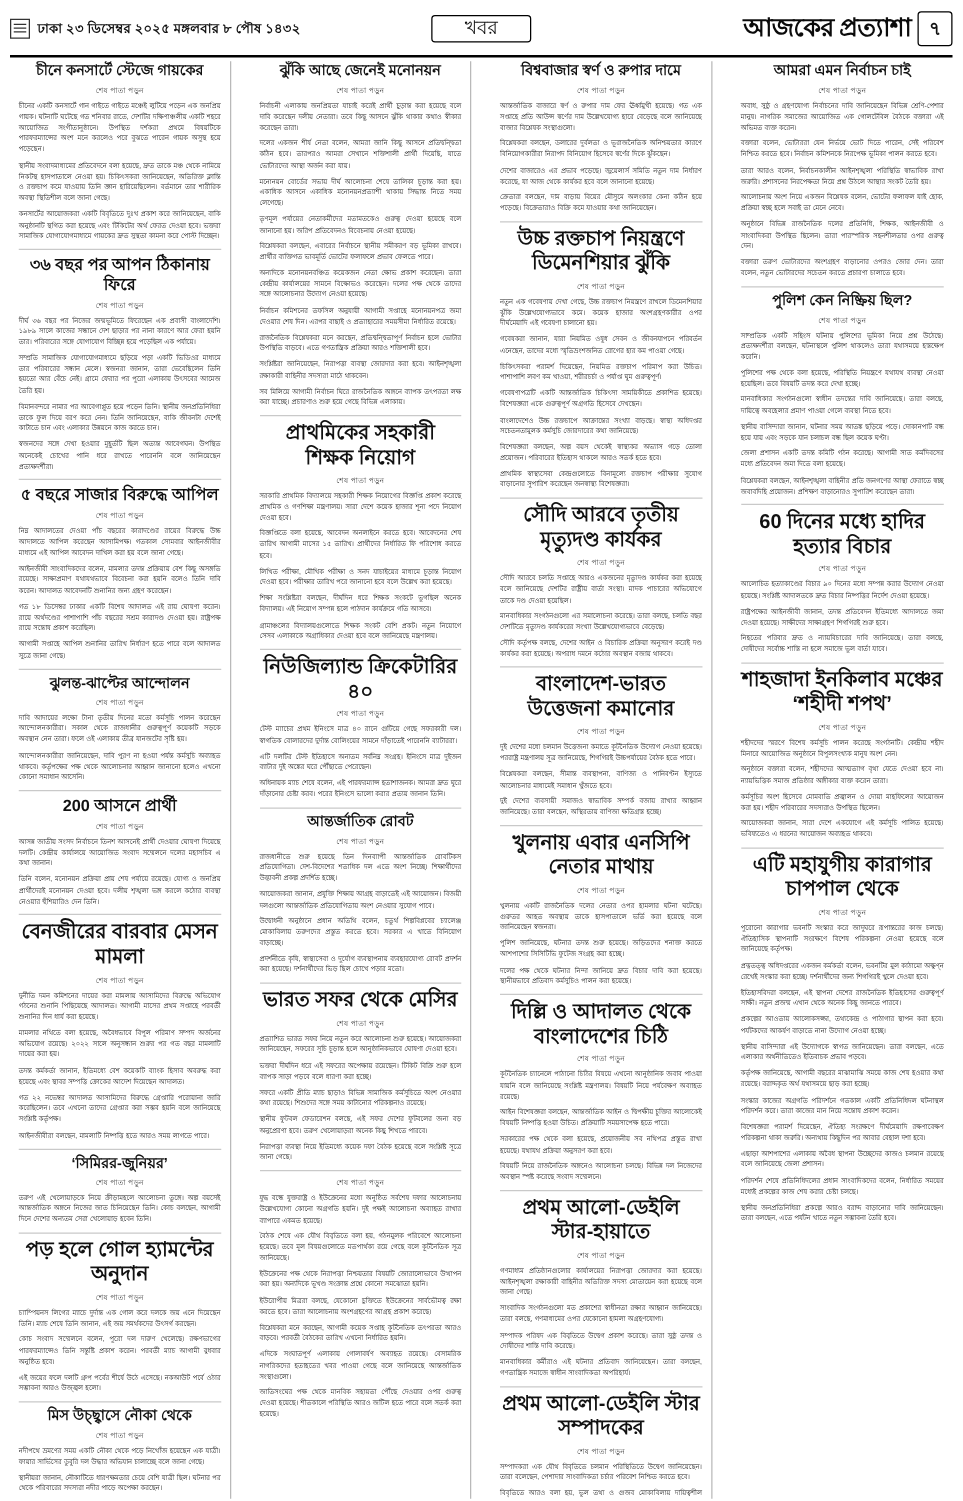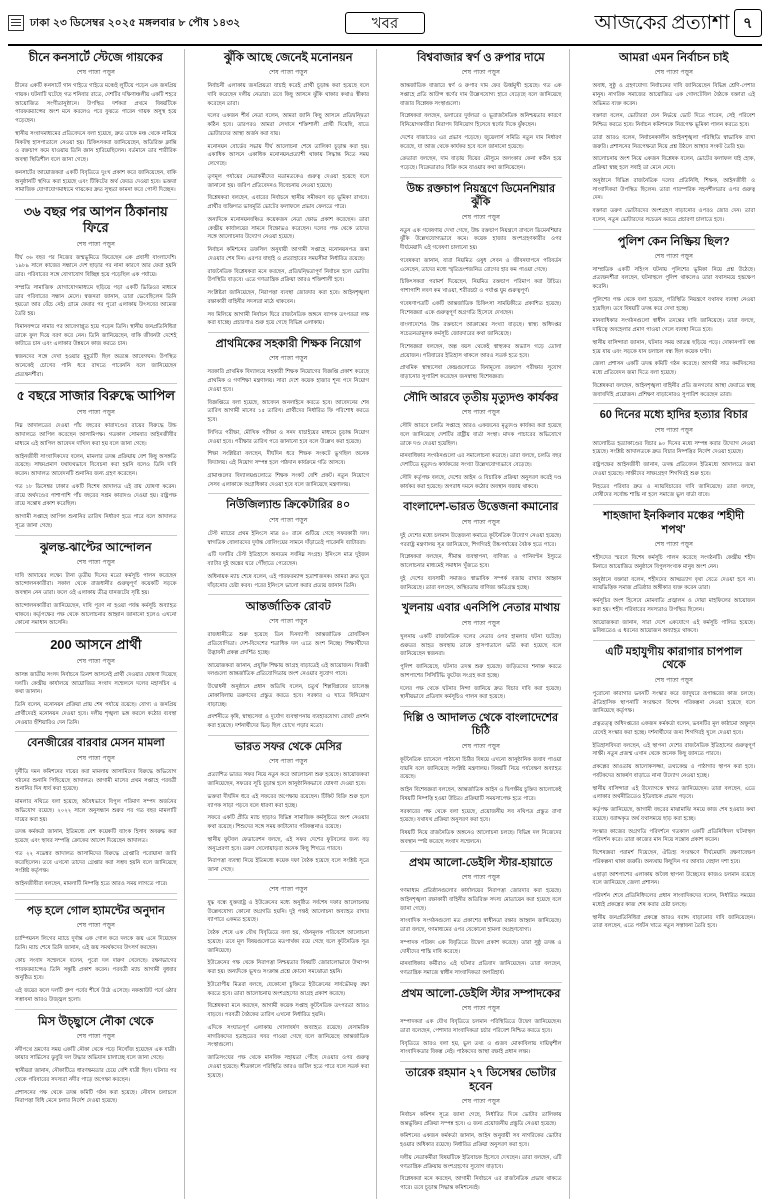--- a/index.html
+++ b/index.html
@@ -74,21 +74,21 @@
   }
   .mast-right {
     width: 300px;
     display: flex;
     align-items: center;
     justify-content: flex-end;
     gap: 5px;
   }
   .logo-text {
     font-size: 20px;
-    font-weight: normal;
+    font-weight: bold;
     letter-spacing: -0.5px;
     color: #0b0b0b;
     white-space: nowrap;
     font-family: "Liberation Serif", serif;
   }
   .logo-mark {
     width: 26px;
     height: 26px;
     border: 1.5px solid #000;
     border-radius: 3px;
@@ -118,21 +118,21 @@
   
   .headline {
     text-align: center;
     font-weight: bold;
     line-height: 1.22;
     margin: 4px 0 3px 0;
     font-family: "Liberation Sans", sans-serif;
   }
   .h-lg { font-size: 13px; }
   .h-md { font-size: 11.5px; }
-  .h-sm { font-size: 11px; }
+  .h-sm { font-size: 16px; }
   .byline {
     text-align: center;
     font-size: 6px;
     color: #444;
     margin: 0 0 3px 0;
     letter-spacing: 0.2px;
   }
   .body {
     font-size: 5.4px;
     line-height: 1.62;
@@ -215,20 +215,25 @@
         <div>
           <div class="headline h-sm">বেনজীরের বারবার মেসন মামলা</div>
           <div class="byline">শেষ পাতা পড়ুন</div>
           <p class="body">দুর্নীতি দমন কমিশনের দায়ের করা মামলায় আসামিদের বিরুদ্ধে অভিযোগ গঠনের শুনানি পিছিয়েছে আদালত। আগামী মাসের প্রথম সপ্তাহে পরবর্তী শুনানির দিন ধার্য করা হয়েছে।</p>
           <p class="body">মামলার নথিতে বলা হয়েছে, অবৈধভাবে বিপুল পরিমাণ সম্পদ অর্জনের অভিযোগ রয়েছে। ২০২২ সালে অনুসন্ধান শুরুর পর গত বছর মামলাটি দায়ের করা হয়।</p>
           <p class="body">তদন্ত কর্মকর্তা জানান, ইতিমধ্যে বেশ কয়েকটি ব্যাংক হিসাব অবরুদ্ধ করা হয়েছে এবং স্থাবর সম্পত্তি ক্রোকের আদেশ দিয়েছেন আদালত।</p>
           <p class="body">গত ২২ নভেম্বর আদালত আসামিদের বিরুদ্ধে গ্রেপ্তারি পরোয়ানা জারি করেছিলেন। তবে এখনো তাদের গ্রেপ্তার করা সম্ভব হয়নি বলে জানিয়েছে সংশ্লিষ্ট কর্তৃপক্ষ।</p>
           <p class="body">আইনজীবীরা বলছেন, মামলাটি নিষ্পত্তি হতে আরও সময় লাগতে পারে।</p>
         </div>
         <hr class="rule">
+        <div>
+          <div class="headline h-md">‘সিমিরর-জুনিয়র’</div>
+          <div class="byline">শেষ পাতা পড়ুন</div>
+          <p class="body">তরুণ এই খেলোয়াড়কে নিয়ে ক্রীড়ামহলে আলোচনা তুঙ্গে। অল্প বয়সেই আন্তর্জাতিক অঙ্গনে নিজের জাত চিনিয়েছেন তিনি। কোচ বলছেন, আগামী দিনে দেশের অন্যতম সেরা খেলোয়াড় হবেন তিনি।</p>
+        </div>
         <hr class="rule">
         <div>
           <div class="headline h-sm">পড় হলে গোল হ্যামন্টের অনুদান</div>
           <div class="byline">শেষ পাতা পড়ুন</div>
           <p class="body">চ্যাম্পিয়নস লিগের ম্যাচে দুর্দান্ত এক গোল করে দলকে জয় এনে দিয়েছেন তিনি। ম্যাচ শেষে তিনি জানান, এই জয় সমর্থকদের উৎসর্গ করছেন।</p>
           <p class="body">কোচ সংবাদ সম্মেলনে বলেন, পুরো দল দারুণ খেলেছে। রক্ষণভাগের পারফরম্যান্সেও তিনি সন্তুষ্টি প্রকাশ করেন। পরবর্তী ম্যাচ আগামী বুধবার অনুষ্ঠিত হবে।</p>
           <p class="body">এই জয়ের ফলে দলটি গ্রুপ পর্বের শীর্ষে উঠে এসেছে। নকআউট পর্বে ওঠার সম্ভাবনা আরও উজ্জ্বল হলো।</p>
         </div>
         <hr class="rule">
         <div>

